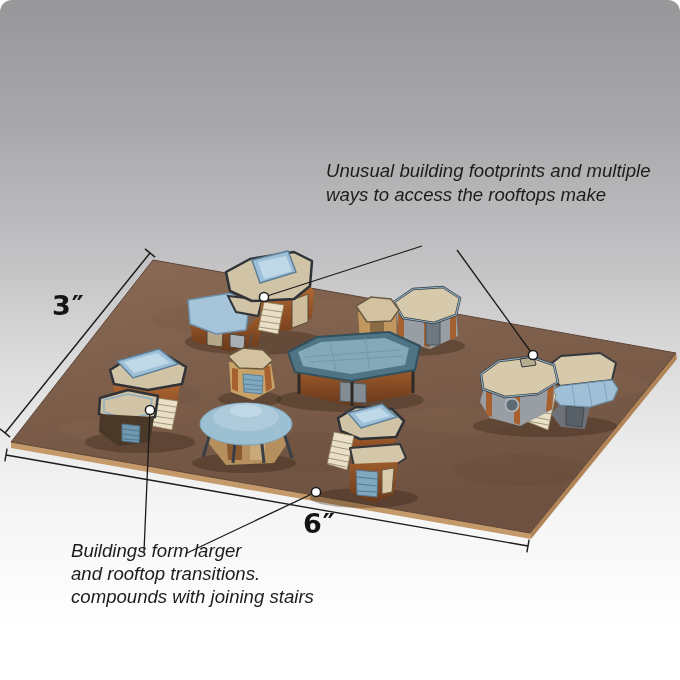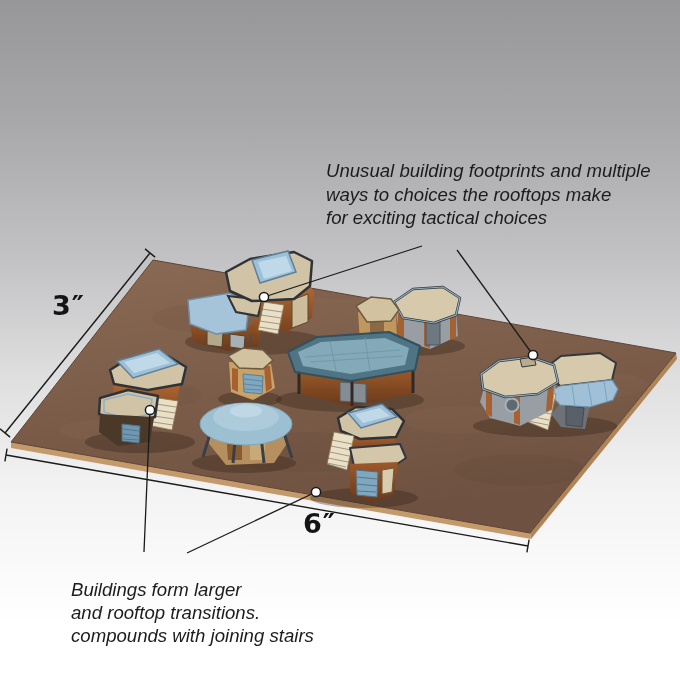--- a/index.html
+++ b/index.html
@@ -1,19 +1,20 @@
 <!DOCTYPE html>
 <html><head>
 <meta charset="utf-8">
 <style>
   html,body{margin:0;padding:0;}
   #stage{
     position:relative;width:680px;height:680px;overflow:hidden;
     background:linear-gradient(180deg,#97979a 0%,#a8a8aa 18%,#c2c2c4 38%,#dededf 55%,#f3f3f4 72%,#ffffff 92%,#ffffff 100%);
     font-family:"Liberation Sans",sans-serif;
+    border-radius:12px;
   }
   #scene{position:absolute;left:0;top:0;}
   .shadow{fill:rgba(45,28,16,0.32);}
   .steps{stroke:rgba(80,60,35,0.45);stroke-width:1;fill:none;}
   .annot{position:absolute;font-style:italic;font-size:18.6px;line-height:23.6px;color:#1c1c1c;white-space:nowrap;}
   .dimlabel{position:absolute;font-family:"DejaVu Sans",sans-serif;font-weight:700;font-size:27px;color:#141414;letter-spacing:1px;white-space:nowrap;}
 </style>
 </head>
 <body>
 
@@ -186,25 +187,24 @@
     <g fill="#ffffff" stroke="#1b1b1b" stroke-width="1.5">
       <circle cx="264" cy="297" r="4.6"></circle>
       <circle cx="533" cy="355" r="4.6"></circle>
       <circle cx="150" cy="410" r="4.6"></circle>
       <circle cx="316" cy="492" r="4.6"></circle>
     </g>
   </svg>
 
   <div class="annot" style="left:326px;top:159px;">
     <div>Unusual building footprints and multiple</div>
-    <div>ways to choices the rooftops make</div>
-    <div>for exciting tactical choices</div>
+    <div>ways to access the rooftops make</div>
   </div>
 
-  <div class="annot" style="left:71px;top:578px;line-height:23px;">
+  <div class="annot" style="left:71px;top:539px;line-height:23px;">
     <div>Buildings form larger</div>
     <div>and rooftop transitions.</div>
     <div>compounds with joining stairs</div>
   </div>
 
   <div class="dimlabel" style="left:52px;top:290px;">3″</div>
   <div class="dimlabel" style="left:303px;top:508px;">6″</div>
 
 </div>
 

